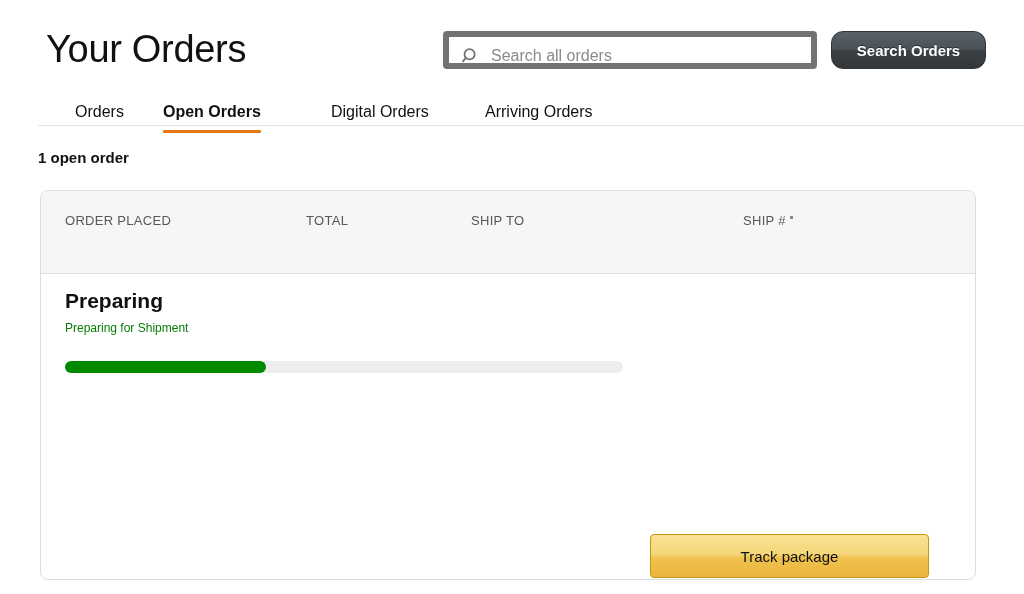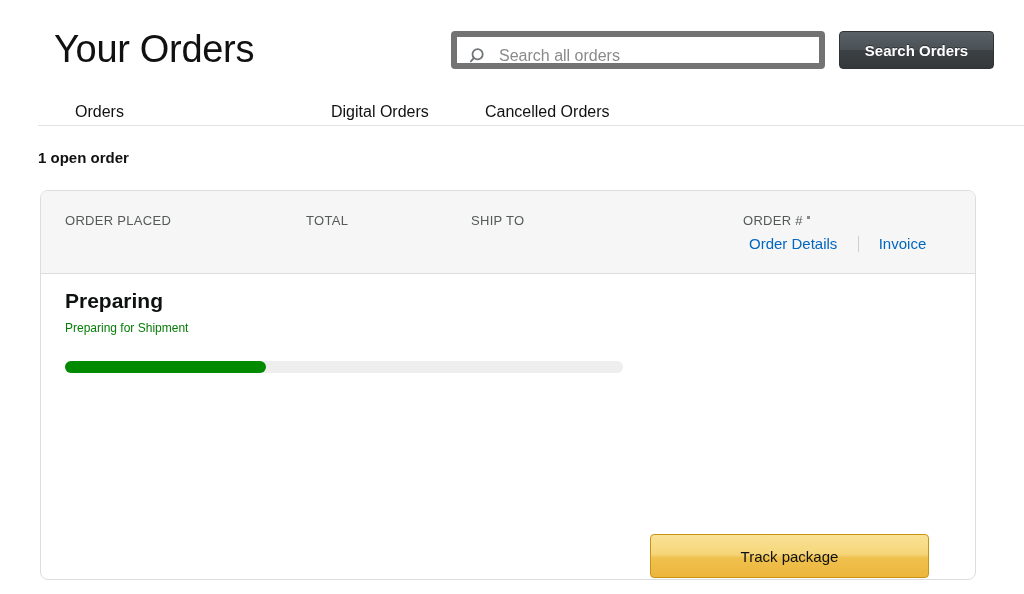--- a/index.html
+++ b/index.html
@@ -12,21 +12,21 @@
     height: 594px;
     font-family: "Liberation Sans", sans-serif;
     color: #111111;
     overflow: hidden;
     position: relative;
   }
 
   
   .page-head {
     position: absolute;
-    left: 16px; top: 0;
+    left: 8px; top: 0;
     width: 820px;
     height: 90px;
   }
   .page-title {
     position: absolute;
     left: 38px;
     top: 26px;
     font-size: 38px;
     font-weight: 400;
     letter-spacing: -0.3px;
@@ -69,21 +69,21 @@
     color: #8a8a8a;
     opacity: 1;
   }
   .search-btn {
     position: absolute;
     left: 823px;
     top: 31px;
     width: 155px;
     height: 38px;
     border: 1px solid #2f3336;
-    border-radius: 4px;
+    border-radius: 12px;
     background: linear-gradient(to bottom, #5a6268 0%, #4a5054 50%, #3b4044 51%, #34383b 100%);
     color: #ffffff;
     font-family: "Liberation Sans", sans-serif;
     font-size: 15px;
     font-weight: bold;
     cursor: pointer;
     box-sizing: border-box;
     text-shadow: 0 -1px 0 rgba(0,0,0,0.45);
   }
 
@@ -290,47 +290,46 @@
     <input class="search-input" type="text" placeholder="Search all orders" style="">
   </div>
 
   <button class="search-btn">Search Orders</button>
 </div>
 
 <div class="tabs">
   <div class="tab" id="tab0">
     <span>Orders</span>
   </div>
+  <div class="tab active" id="tab1">
+    <span>Open Orders</span>
+    <span class="tab-underline" style="background: rgb(228, 121, 17);"></span>
+  </div>
   <div class="tab" id="tab2">
     <span>Digital Orders</span>
   </div>
   <div class="tab" id="tab3">
-    <span>Cancelled Orders</span>
+    <span>Arriving Orders</span>
   </div>
 </div>
 <div class="tabs-rule"></div>
 
 <div class="order-count">1 open order</div>
 
 <div class="order-card">
 
   <div class="card-header">
     <div class="col-label" id="col-placed">ORDER PLACED</div>
     <div class="col-label" id="col-total">TOTAL</div>
     <div class="col-label" id="col-ship">SHIP TO</div>
 
     <div class="order-num">
-      <span>ORDER #</span><span class="redacted"></span>
+      <span>SHIP #</span><span class="redacted"></span>
     </div>
 
-    <div class="order-links">
-      <a style="color: rgb(0, 102, 192);">Order Details</a>
-      <span class="link-sep"></span>
-      <a style="color: rgb(0, 102, 192);">Invoice</a>
-    </div>
   </div>
 
   <div class="card-body">
     <div class="arriving-title">Preparing</div>
     <div class="arriving-status" style="color: rgb(6, 125, 6);">Preparing for Shipment</div>
 
     <div class="progress-track" style="background: rgb(238, 238, 238);">
       <div class="progress-fill" id="progress-fill" style="width: 36%; background: rgb(0, 138, 0);"></div>
     </div>
 

